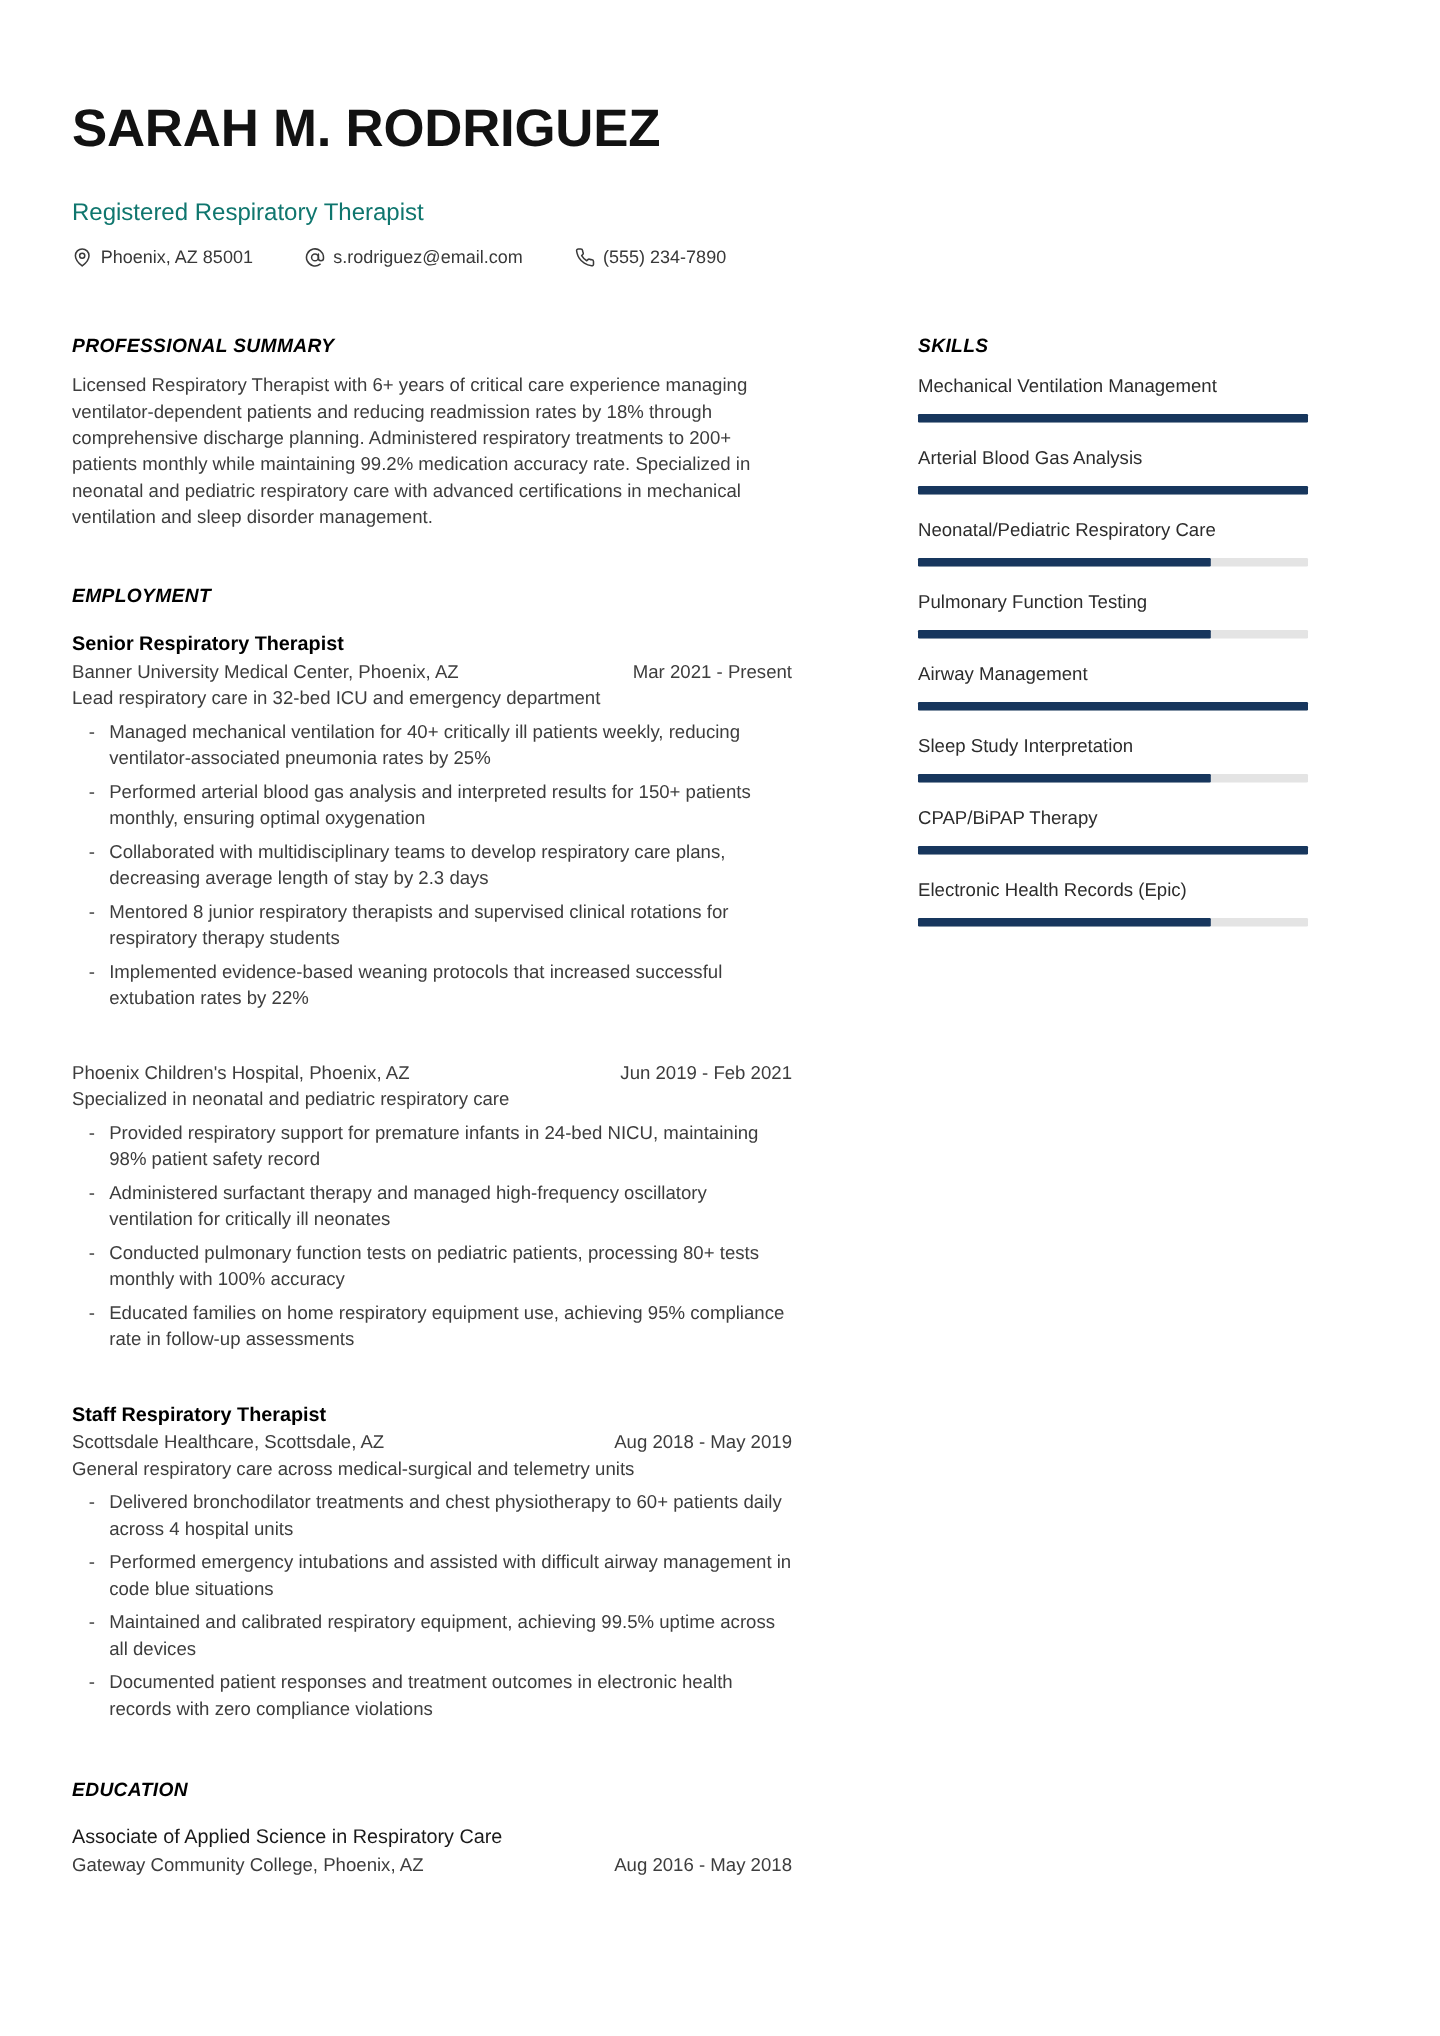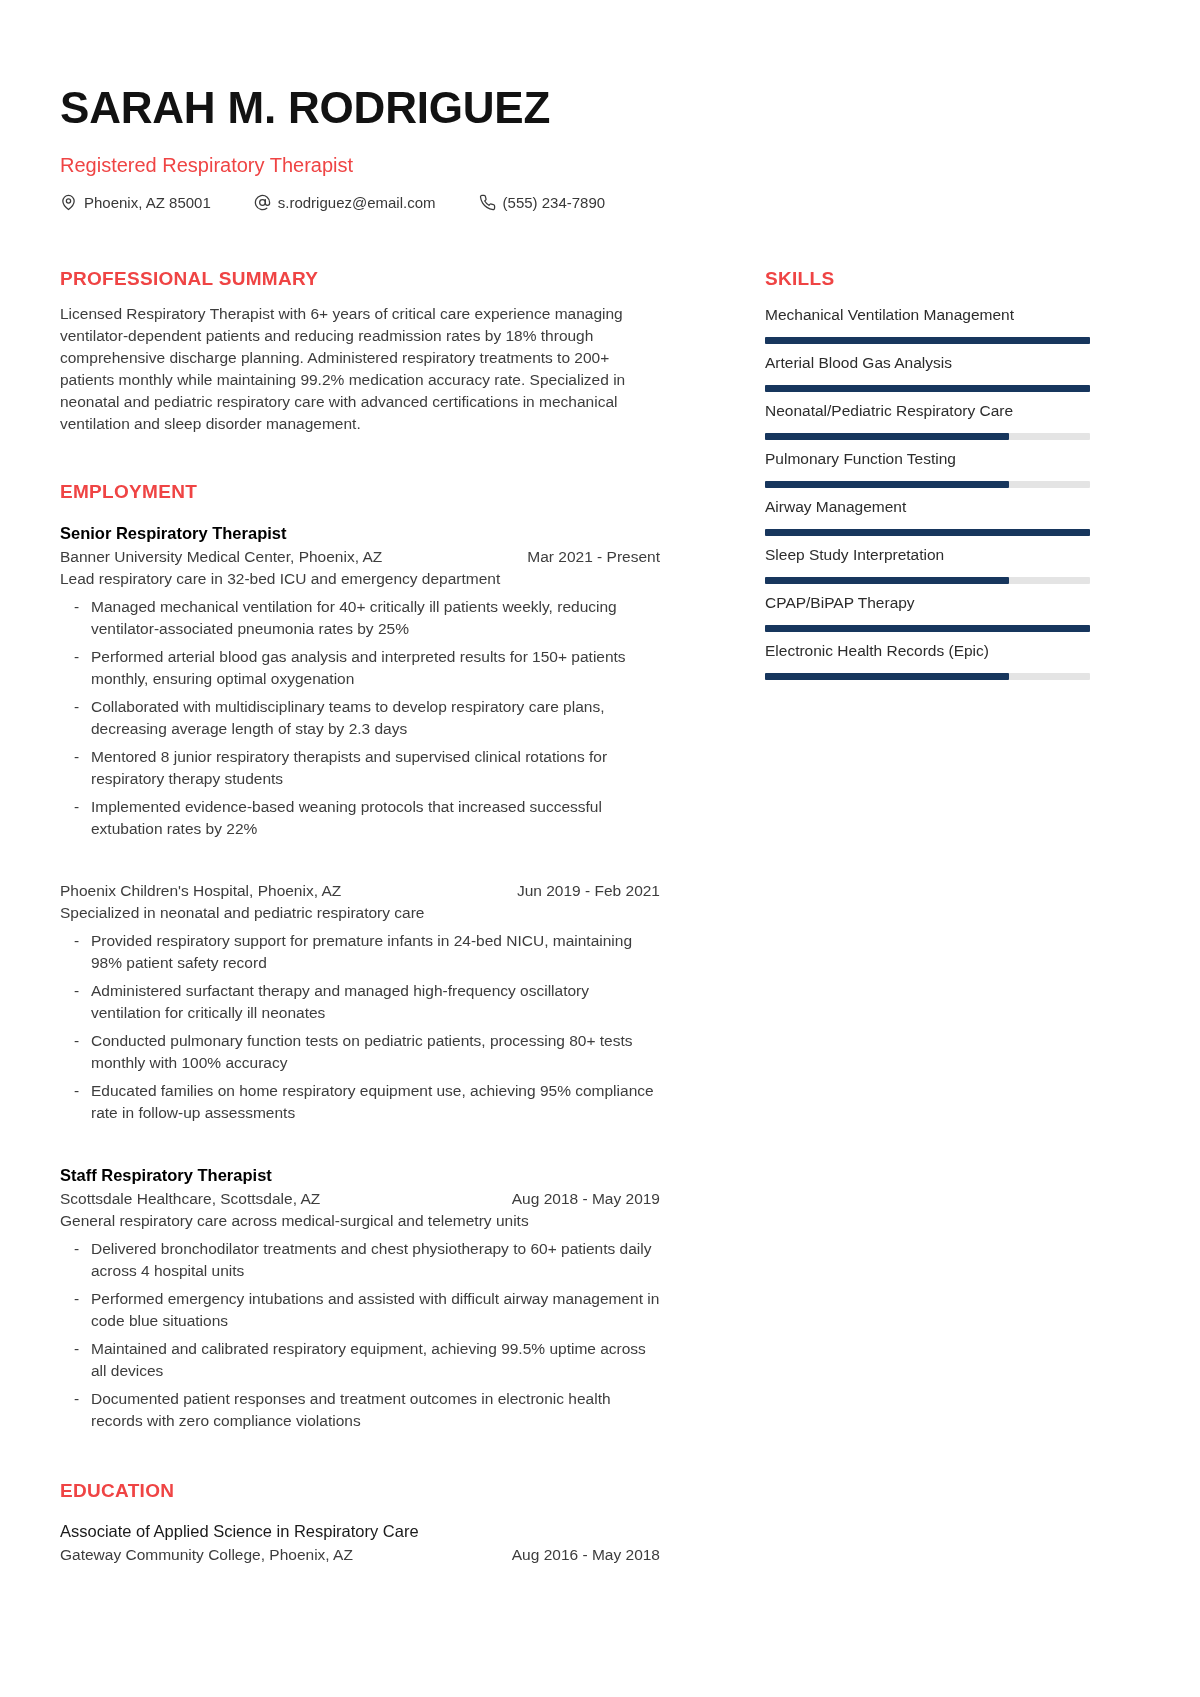--- a/index.html
+++ b/index.html
@@ -15,23 +15,23 @@
 
   
   .name {
     font-size: 44px;
     font-weight: 700;
     color: #121212;
     letter-spacing: -0.2px;
     line-height: 1;
   }
   .job-heading {
-    margin-top: 23px;
+    margin-top: 35px;
     font-size: 20px;
-    color: #ef4444;
+    color: #0f766e;
     line-height: 1.2;
   }
   .contact-row {
     margin-top: 17px;
     display: flex;
     align-items: center;
     gap: 43px;
     font-size: 15px;
     color: #383838;
   }
@@ -41,24 +41,25 @@
   
   .columns {
     margin-top: 57px;
     display: grid;
     grid-template-columns: 600px 325px;
     column-gap: 105px;
     align-items: start;
   }
 
   .section-heading {
-    font-size: 19px;
+    font-size: 16px;
     font-weight: 700;
-    color: #ef4444;
+    color: #000000;
     letter-spacing: 0.3px;
+    font-style: italic;
   }
 
   
   .summary-text {
     margin-top: 13px;
     font-size: 15.5px;
     line-height: 22px;
     color: #3d3d3d;
   }
 
@@ -85,21 +86,21 @@
     color: #3d3d3d;
   }
   .bullet .dash { flex: none; width: 17px; }
 
   
   .education { margin-top: 48px; }
   .degree { margin-top: 20px; font-size: 16.5px; font-weight: 400; color: #1a1a1a; }
 
   
   .skills-list { margin-top: 14px; }
-  .skill { margin-bottom: 8px; }
+  .skill { margin-bottom: 20px; }
   .skill-label { font-size: 15.5px; color: #2c2c2c; line-height: 22px; }
   .bar-track {
     margin-top: 11px;
     width: 100%;
     height: 7px;
     background: #e4e4e4;
     border-radius: 1px;
   }
   .bar-fill { height: 100%; background: #17365d; border-radius: 1px; }
 </style>

